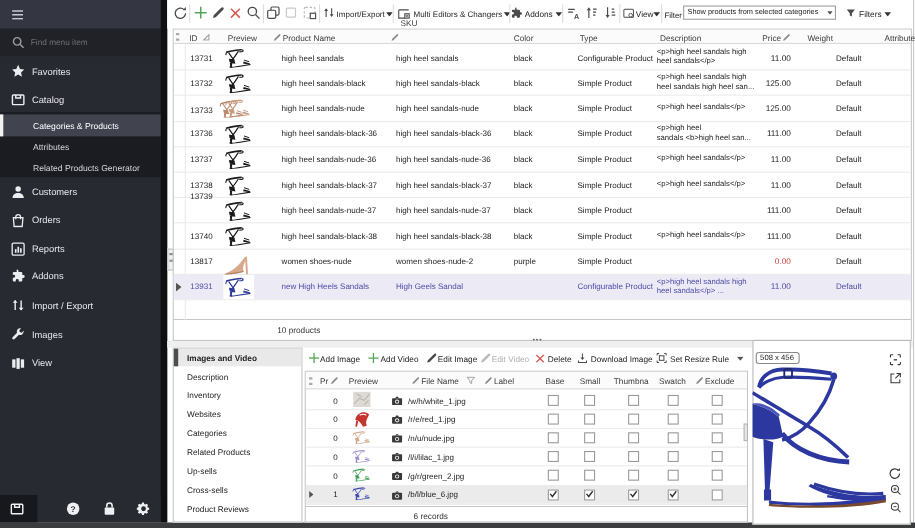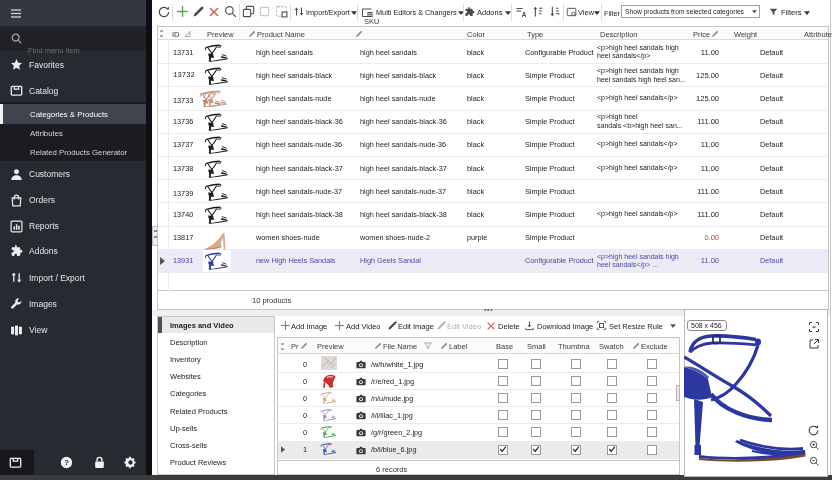--- a/index.html
+++ b/index.html
@@ -16,21 +16,21 @@
     <g stroke="#c9cad1" stroke-width="1.4">
       <line x1="0" y1="1" x2="10" y2="1"></line>
       <line x1="0" y1="4.5" x2="10" y2="4.5"></line>
       <line x1="0" y1="8" x2="10" y2="8"></line>
     </g>
   </svg>
 <svg class="abs" style="left:11px;top:33px;" width="11" height="11" viewBox="0 0 11 11">
     <circle cx="4.6" cy="4.6" r="3.4" fill="none" stroke="#9b9ca3" stroke-width="1.3"></circle>
     <line x1="7.2" y1="7.2" x2="10.4" y2="10.4" stroke="#9b9ca3" stroke-width="1.3"></line>
   </svg>
-<div class="abs" style="left:28px;top:34px;font-size:7.5px;color:#6f7076;margin-top:12px;">Find menu item</div>
+<div class="abs" style="left:28px;top:34px;font-size:7.5px;color:#6f7076;">Find menu item</div>
 <div class="abs" style="left:0;top:102px;width:146px;height:59px;background:#1b1c21;"></div>
 <div class="abs" style="left:0;top:104px;width:146px;height:20px;background:#41434e;"></div>
 <div class="abs" style="left:0;top:104px;width:3px;height:20px;background:#f2f2f2;"></div>
 
 <div class="abs" style="left:29px;top:60.2px;font-size:8.5px;color:#e6e7eb;">Favorites</div>
 <svg class="abs" style="left:10px;top:58px;" width="13" height="13" viewBox="0 0 24 24">
     <path d="M12 1.8l3.1 6.8 7.1.8-5.3 5 1.5 7.2-6.4-3.7-6.4 3.7 1.5-7.2-5.3-5 7.1-.8z" fill="#ecedf0"></path>
   </svg>
 <div class="abs" style="left:29px;top:86.2px;font-size:8.5px;color:#e6e7eb;">Catalog</div>
 <svg class="abs" style="left:10px;top:84px;" width="13" height="13" viewBox="0 0 24 24">
@@ -275,21 +275,21 @@
 <path d="M17.8 11.6 L22.6 13.2" stroke="#1a1a1a" stroke-width="0.9" fill="none"></path>
 </svg>
 <div class="abs" style="left:256px;top:47.6px;font-size:7.3px;color:#1b1b1b;">high heel sandals</div>
 <div class="abs" style="left:360px;top:47.6px;font-size:7.3px;color:#1b1b1b;">high heel sandals</div>
 <div class="abs" style="left:467px;top:47.6px;font-size:7.3px;color:#1b1b1b;">black</div>
 <div class="abs" style="left:525px;top:47.6px;font-size:7.3px;color:#1b1b1b;">Configurable Product</div>
 <div class="abs" style="left:597px;top:43.7px;font-size:7px;line-height:8.8px;color:#1b1b1b;">&lt;p&gt;high heel sandals high<br>heel sandals&lt;/p&gt;</div>
 <div class="abs" style="left:679px;top:47.6px;width:40px;font-size:7.5px;color:#1b1b1b;text-align:right;">11.00</div>
 <div class="abs" style="left:760px;top:47.6px;font-size:7.3px;color:#1b1b1b;">Default</div>
 <div class="abs" style="left:158px;top:86.4px;width:670px;height:1px;background:#ececec;"></div>
-<div class="abs" style="left:173px;top:70.8px;font-size:7.3px;color:#1b1b1b;font-family:Liberation Mono, monospace;">13732</div>
+<div class="abs" style="left:173px;top:70.8px;font-size:7.3px;color:#1b1b1b;">13732</div>
 <svg class="abs" style="left:204px;top:65.7px;opacity:1.0;" width="25" height="19.0" viewBox="0 0 25 19">
 <g fill="none" stroke="#1a1a1a">
 <path d="M1.6 4.6 C5 3.6 12 2.2 15.8 2.2" stroke-width="1.5"></path>
 <path d="M1.8 4.8 L1.2 7.2" stroke-width="1"></path>
 <path d="M16 2.3 C17.4 2.5 17.4 3.9 15.9 4.1 L13.5 4.2" stroke-width="1"></path>
 <path d="M12.8 3.5 C11 6.3 8.8 9.5 6.9 11.6" stroke-width="1.1"></path>
 <path d="M4 5 C5.6 7.5 7.8 10.5 9.2 12.2" stroke-width="1.1"></path>
 </g>
 <path d="M4.2 10.6 C6.2 10.2 8.6 11.2 9.5 12.8 L10 15 L6.4 14.5 L4.6 13.2 z" fill="#1a1a1a"></path>
 <path d="M4.9 13.8 L7.2 14.3 L6.7 17.8 L5.3 17.8 z" fill="#1a1a1a"></path>
@@ -410,21 +410,21 @@
 <path d="M17.8 11.6 L22.6 13.2" stroke="#1a1a1a" stroke-width="0.9" fill="none"></path>
 </svg>
 <div class="abs" style="left:256px;top:163.6px;font-size:7.3px;color:#1b1b1b;">high heel sandals-black-37</div>
 <div class="abs" style="left:360px;top:163.6px;font-size:7.3px;color:#1b1b1b;">high heel sandals-black-37</div>
 <div class="abs" style="left:467px;top:163.6px;font-size:7.3px;color:#1b1b1b;">black</div>
 <div class="abs" style="left:525px;top:163.6px;font-size:7.3px;color:#1b1b1b;">Simple Product</div>
 <div class="abs" style="left:597px;top:163.6px;font-size:7px;color:#1b1b1b;">&lt;p&gt;high heel sandals&lt;/p&gt;</div>
 <div class="abs" style="left:679px;top:163.6px;width:40px;font-size:7.5px;color:#1b1b1b;text-align:right;">11.00</div>
 <div class="abs" style="left:760px;top:163.6px;font-size:7.3px;color:#1b1b1b;">Default</div>
 <div class="abs" style="left:158px;top:202.4px;width:670px;height:1px;background:#ececec;"></div>
-<div class="abs" style="left:173px;top:189px;font-size:7.3px;color:#1b1b1b;">13739</div>
+<div class="abs" style="left:173px;top:174px;font-size:7.3px;color:#1b1b1b;">13739</div>
 <svg class="abs" style="left:204px;top:181.7px;opacity:1.0;" width="25" height="19.0" viewBox="0 0 25 19">
 <g fill="none" stroke="#1a1a1a">
 <path d="M1.6 4.6 C5 3.6 12 2.2 15.8 2.2" stroke-width="1.5"></path>
 <path d="M1.8 4.8 L1.2 7.2" stroke-width="1"></path>
 <path d="M16 2.3 C17.4 2.5 17.4 3.9 15.9 4.1 L13.5 4.2" stroke-width="1"></path>
 <path d="M12.8 3.5 C11 6.3 8.8 9.5 6.9 11.6" stroke-width="1.1"></path>
 <path d="M4 5 C5.6 7.5 7.8 10.5 9.2 12.2" stroke-width="1.1"></path>
 </g>
 <path d="M4.2 10.6 C6.2 10.2 8.6 11.2 9.5 12.8 L10 15 L6.4 14.5 L4.6 13.2 z" fill="#1a1a1a"></path>
 <path d="M4.9 13.8 L7.2 14.3 L6.7 17.8 L5.3 17.8 z" fill="#1a1a1a"></path>

